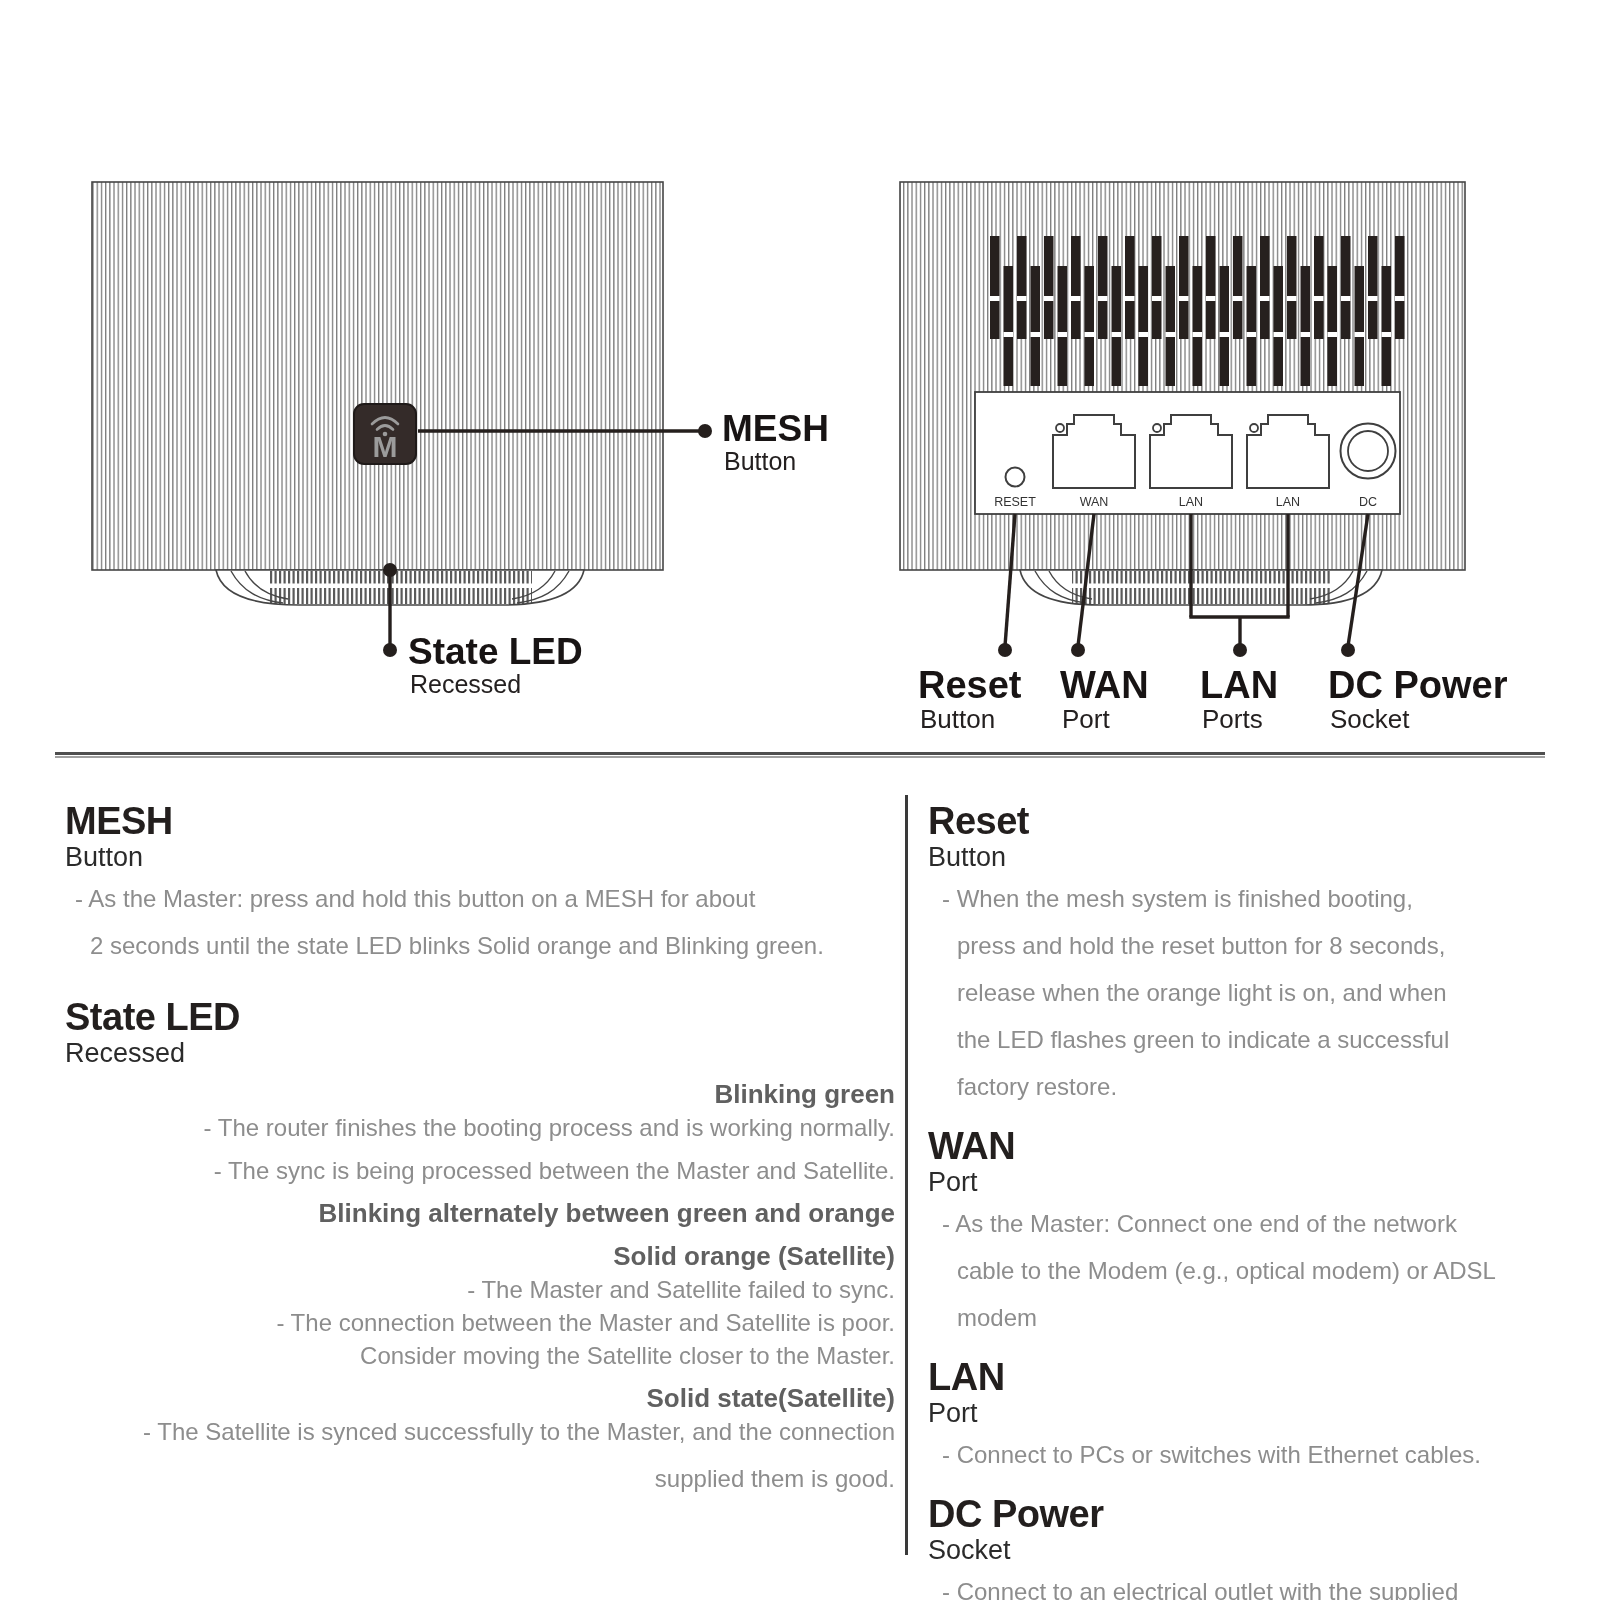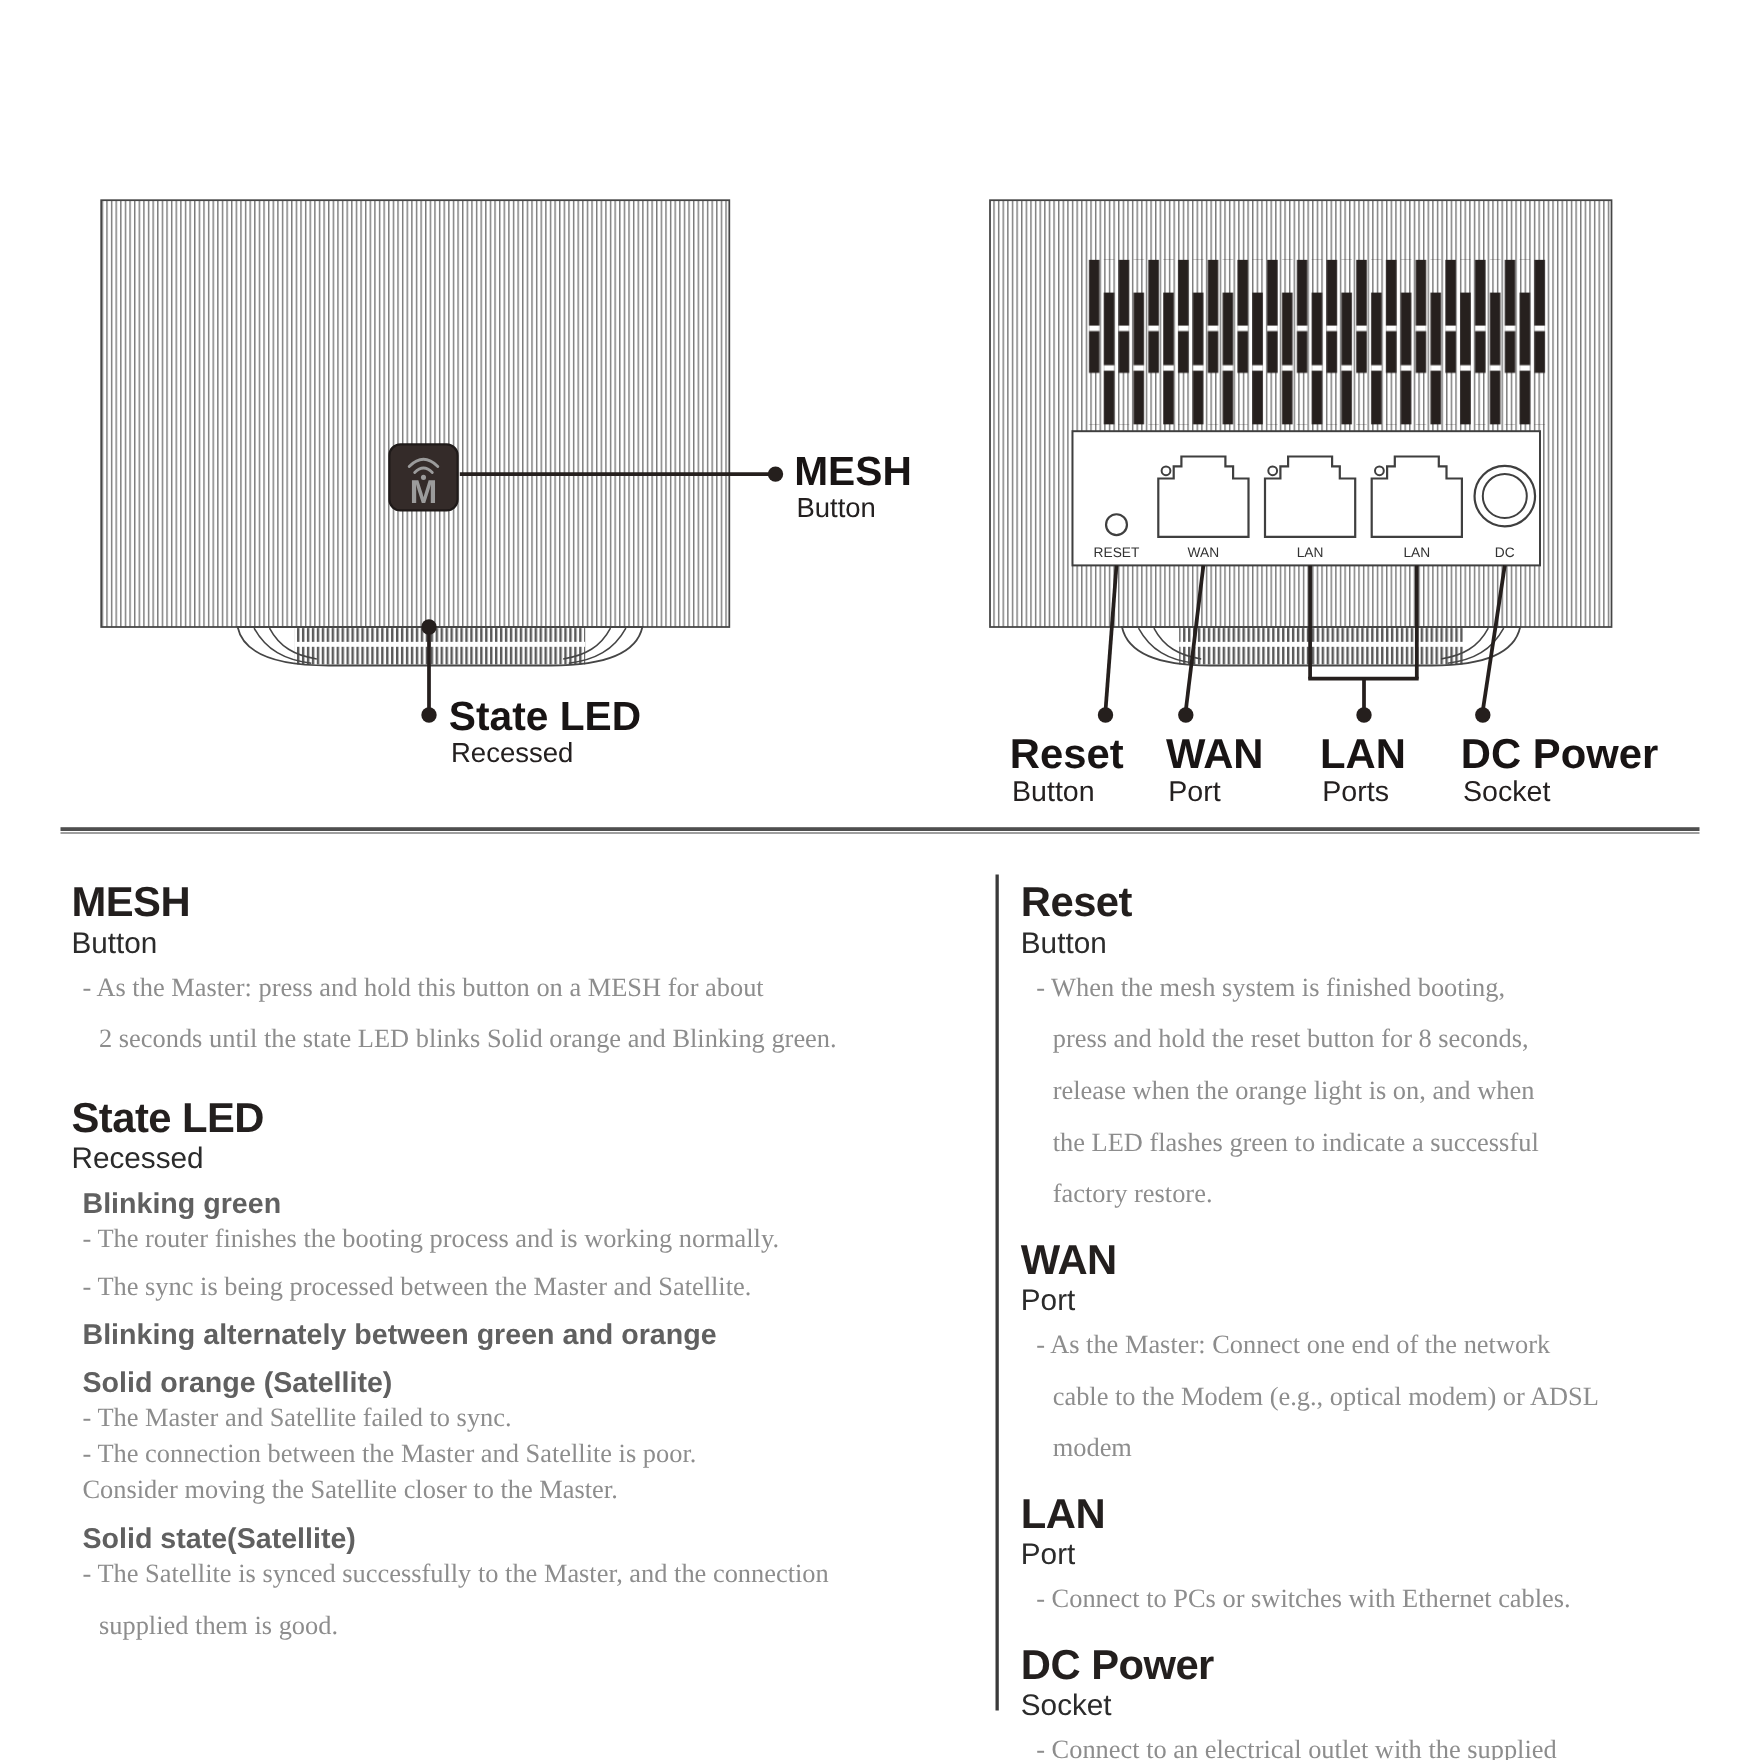--- a/index.html
+++ b/index.html
@@ -19,25 +19,25 @@
   .vdiv { position:absolute; left:905px; top:795px; width:2.5px; height:760px; background:#3a3a3a; }
 
   .leftcol  { position:absolute; left:65px;  top:800px; width:830px; }
   .rightcol { position:absolute; left:928px; top:800px; width:600px; }
 
   .h-title { font-size:38px; font-weight:bold; color:#231f1e; line-height:42px; letter-spacing:-0.5px; }
   .h-sub   { font-size:27px; color:#2b2b2b; line-height:30px; }
 
   .para { margin-top:10px; padding-left:10px; }
   .rightcol .para { padding-left:14px; }
-  .pline { font-size:24px; color:#8d8d8d; line-height:33px;font-family:Liberation Serif, serif; }
+  .pline { font-size:24px; color:#8d8d8d; line-height:33px; }
   .pline.ind { padding-left:15px;margin-top:14px; }
 
   .section-gap { margin-top:22px; }
-  .states { margin-top:10px; padding-left:10px; }
+  .states { margin-top:10px; padding-left:10px;text-align:right; }
   .state { margin-bottom:10px; }
   .state-name { font-size:26px; font-weight:bold; color:#606060; line-height:33px; }
 </style>
 </head>
 <body>
 
 <svg class="diagram" width="1600" height="760" viewBox="0 0 1600 760">
   <defs>
     <pattern id="pin" width="4.2" height="10" patternUnits="userSpaceOnUse">
       <rect width="4.2" height="10" fill="#ffffff"></rect>

